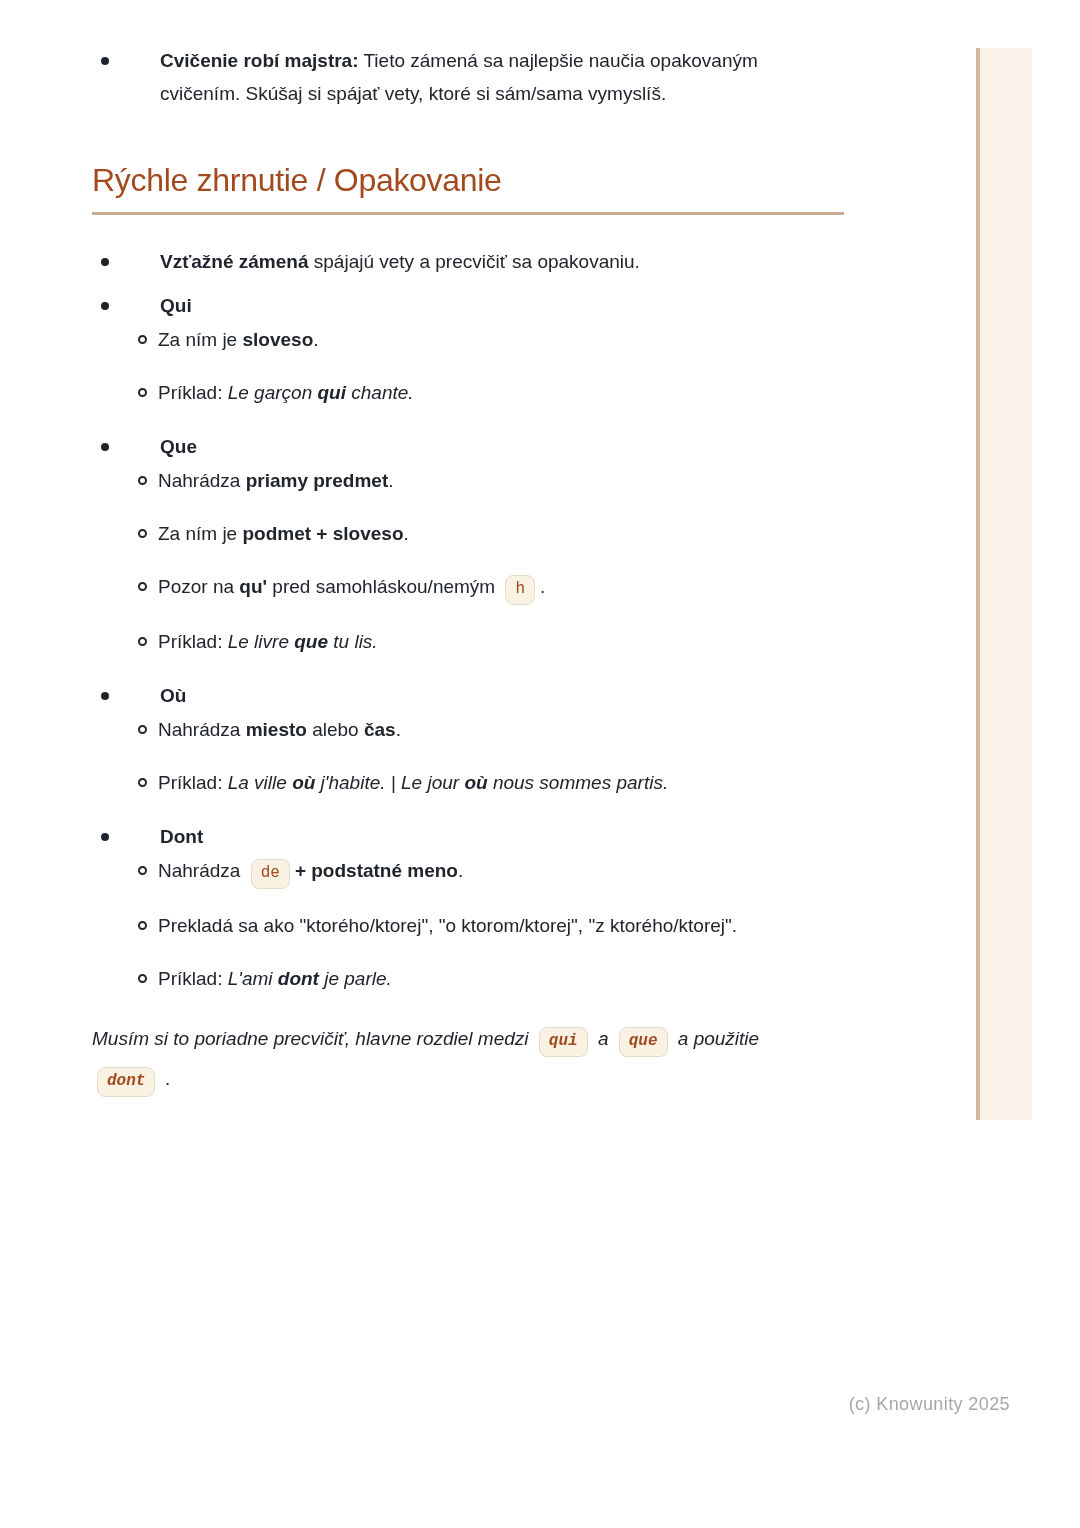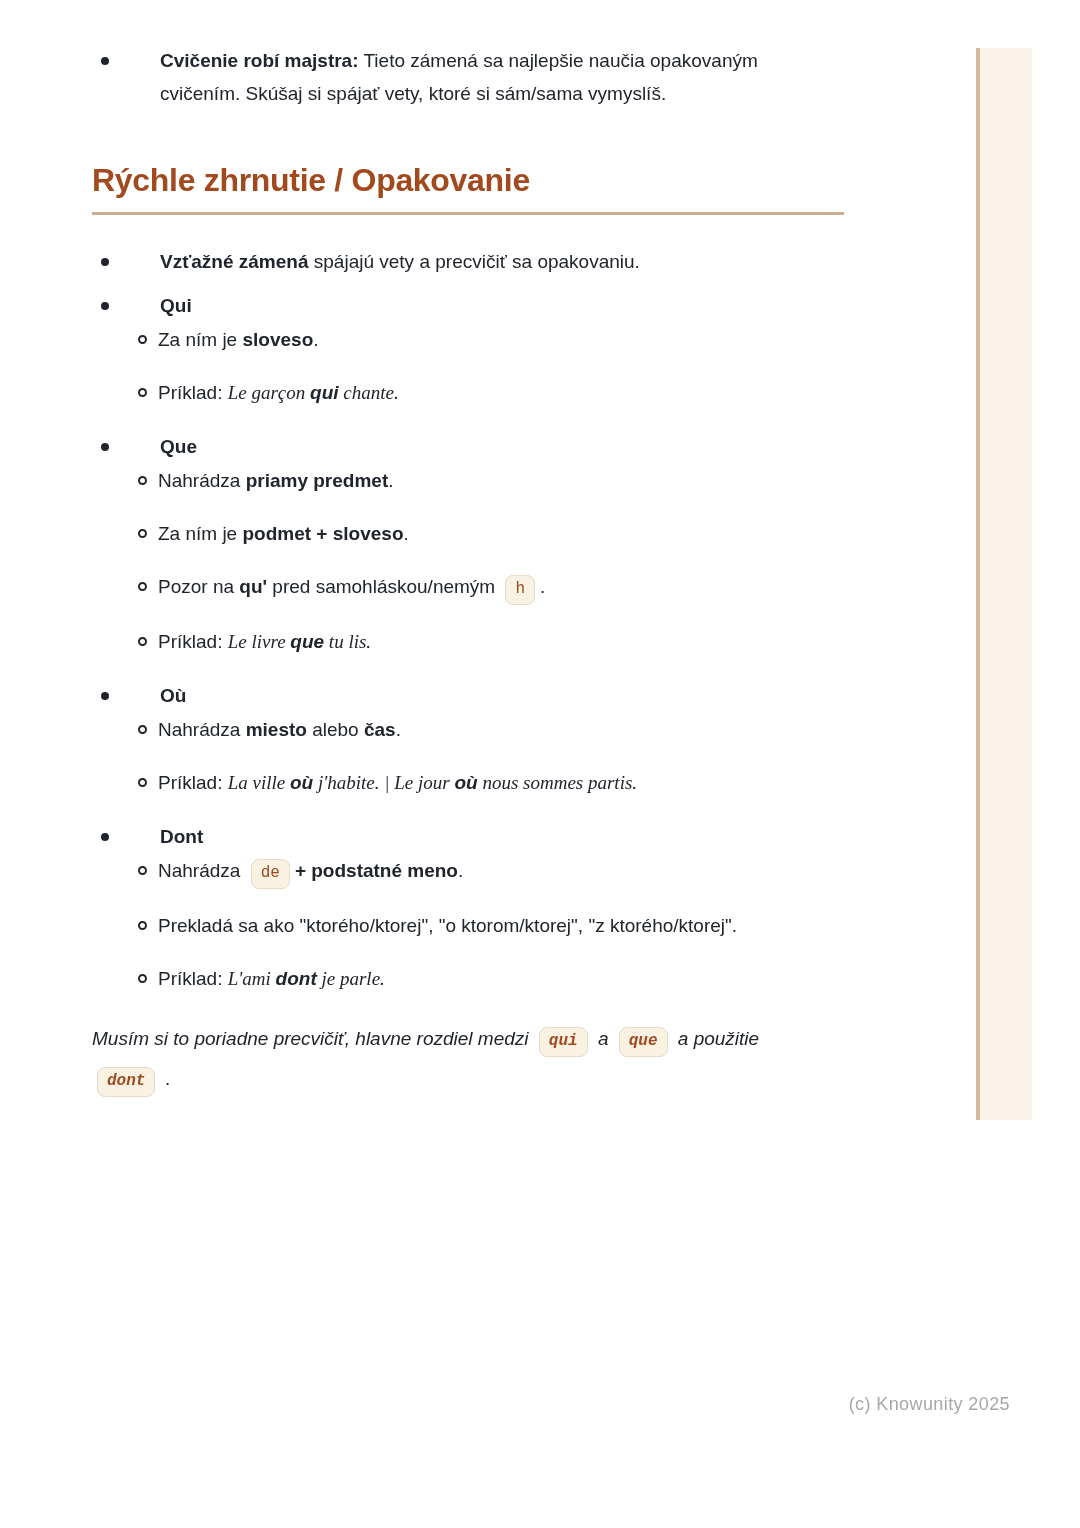--- a/index.html
+++ b/index.html
@@ -26,29 +26,29 @@
   }
   .line { white-space:nowrap; }
   
   .li1 { display:flex; align-items:flex-start; font-size:19px; line-height:33px;gap:36px; }
   .li2 { display:flex; align-items:flex-start; font-size:19px; line-height:33px; margin-top:20px; }
   .sub { margin-top:1px; }
   .sub > .li2:first-child { margin-top:0; }
   .dot  { flex:none; width:8px; height:8px; border-radius:50%; background:#20242c; margin:13px 15px 0 9px; }
   .circ { flex:none; width:9px; height:9px; border-radius:50%; border:2px solid #20242c; margin:12px 11px 0 46px; }
   .b  { font-weight:700; }
-  .i  { font-style:italic;font-family:Liberation Serif, serif; }
+  .i  { font-style:italic; }
   .bi { font-weight:700; font-style:italic; }
   .mt11 { margin-top:11px; }
   .mt21 { margin-top:21px; }
   h1 {
     margin-top:50px;
     font-size:32px;
     line-height:40px;
-    font-weight:700;
+    font-weight:400;
     color:#a3491e;
     letter-spacing:-0.3px;
   }
   .heading-rule {
     margin-top:12px;
     width:752px; height:3px;
     background:#c9ae93;
     border:none;
   }
   .list { margin-top:30px; }

